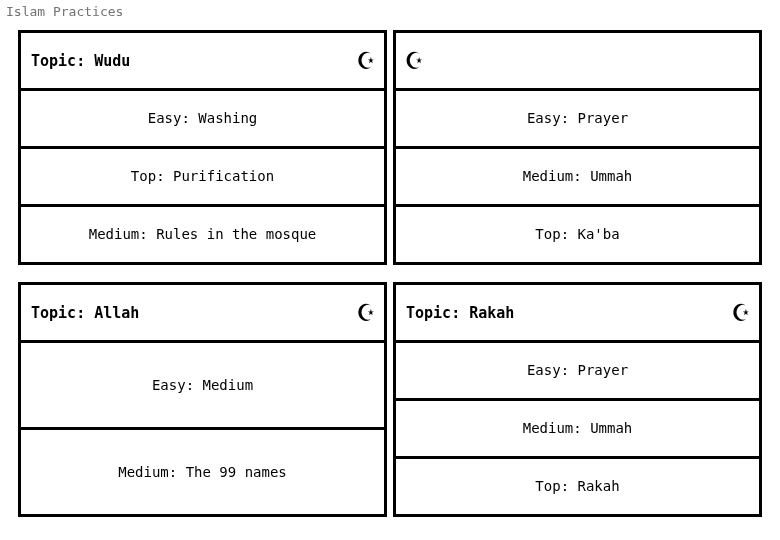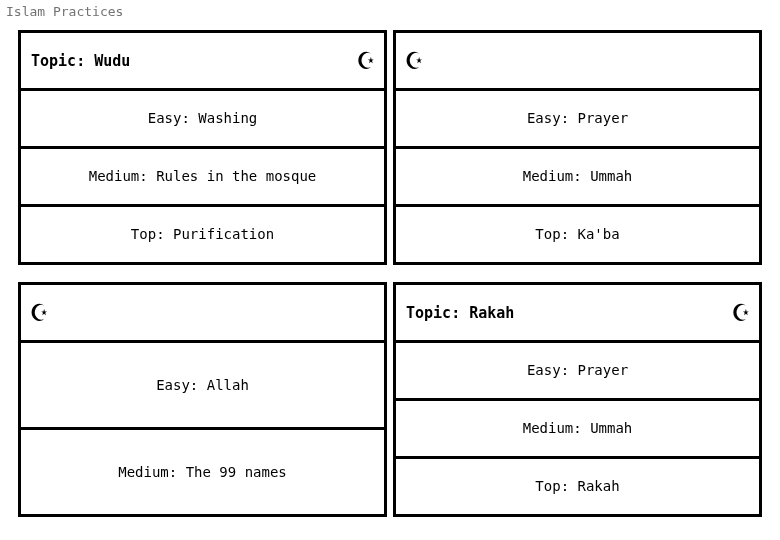--- a/index.html
+++ b/index.html
@@ -104,48 +104,49 @@
 
   <div class="topic-card">
     <div class="card-header">
       <span class="card-title">Topic: Wudu</span>
       <span class="faith-icon">☪</span>
     </div>
     <div class="card-row">
       <span class="row-text">Easy: Washing</span>
     </div>
     <div class="card-row">
-      <span class="row-text">Medium: Rules in the mosque</span>
+      <span class="row-text">Top: Purification</span>
     </div>
     <div class="card-row">
-      <span class="row-text">Top: Purification</span>
+      <span class="row-text">Medium: Rules in the mosque</span>
     </div>
   </div>
 
   <div class="topic-card">
     <div class="card-header">
       <span class="faith-icon">☪</span>
     </div>
     <div class="card-row">
       <span class="row-text">Easy: Prayer</span>
     </div>
     <div class="card-row">
       <span class="row-text">Medium: Ummah</span>
     </div>
     <div class="card-row">
       <span class="row-text">Top: Ka'ba</span>
     </div>
   </div>
 
   <div class="topic-card">
     <div class="card-header">
+      <span class="card-title">Topic: Allah</span>
       <span class="faith-icon">☪</span>
     </div>
     <div class="card-row">
-      <span class="row-text">Easy: Allah</span>
+      <span class="row-text">Easy: Medium</span>
     </div>
     <div class="card-row">
       <span class="row-text">Medium: The 99 names</span>
     </div>
   </div>
 
   <div class="topic-card">
     <div class="card-header">
       <span class="card-title">Topic: Rakah</span>
       <span class="faith-icon">☪</span>

